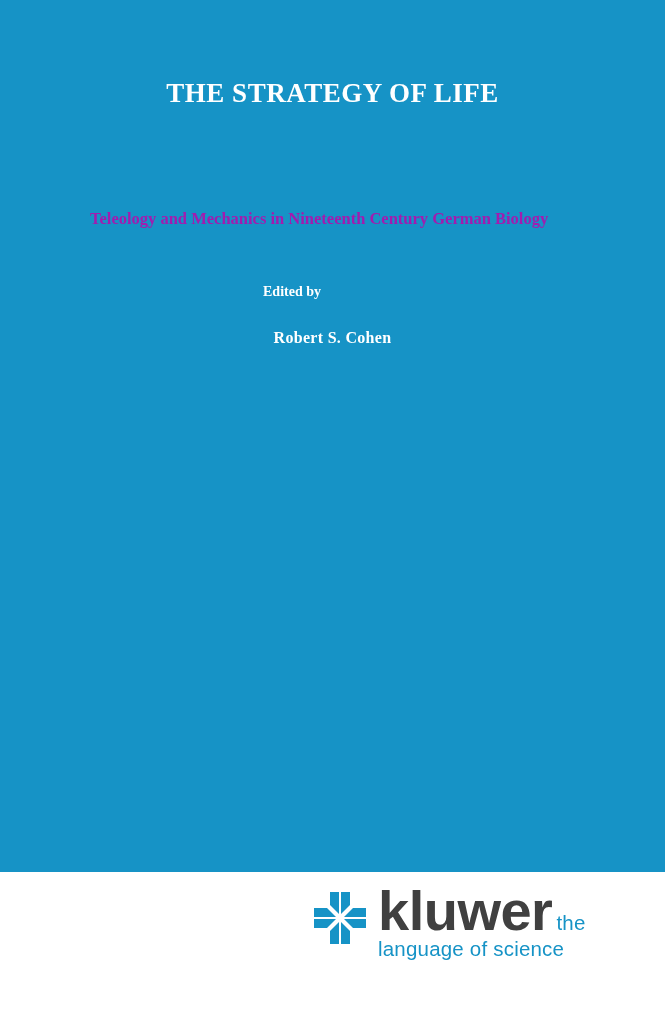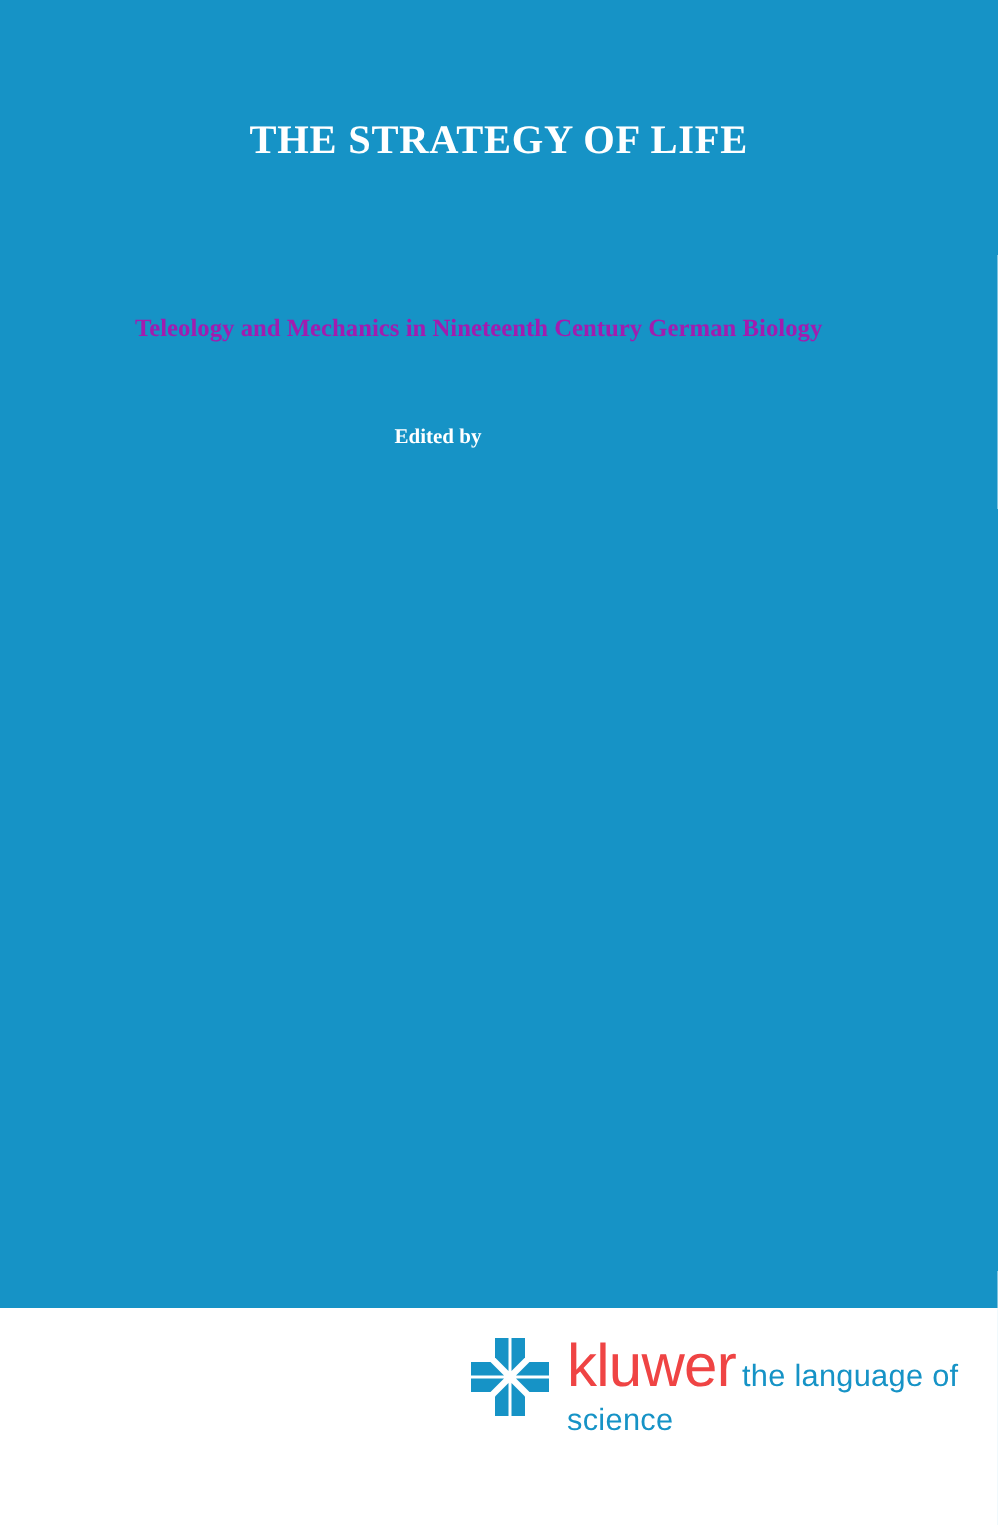--- a/index.html
+++ b/index.html
@@ -99,24 +99,24 @@
     width: 56px;
     height: 56px;
     margin-top: 2px;
     margin-right: 10px;
     flex: none;
   }
   .pub-text {
     display: block;
   }
   .pub-name {
-    color: #ef4444;
+    color: #404040;
     font-family: "Liberation Sans", sans-serif;
-    font-size: 40px;
-    font-weight: normal;
+    font-size: 56px;
+    font-weight: bold;
     letter-spacing: -0.5px;
     line-height: 46px;
   }
   .pub-tag {
     color: #1693c6;
     font-family: "Liberation Sans", sans-serif;
     font-size: 20.5px;
     letter-spacing: 0.2px;
     line-height: 26px;
     margin-top: 2px;
@@ -129,20 +129,21 @@
 
   <div class="cover-top"></div>
   <div class="cover-bottom"></div>
 
   <div class="title">THE STRATEGY OF LIFE</div>
 
   <div class="subtitle">Teleology and Mechanics in Nineteenth Century German Biology</div>
 
   <div class="edited-by">Edited by</div>
 
+  <div class="editor-name">Robert S. Cohen</div>
 
   <div class="publisher">
     <div class="pub-inner">
       <span class="pub-logo">
         <svg width="56" height="56" viewBox="0 0 56 56" xmlns="http://www.w3.org/2000/svg">
           <g fill="#1693c6">
             <polygon points="27,2 27,24 18,15 18,2"></polygon>
             <polygon points="29,2 38,2 38,15 29,24"></polygon>
             <polygon points="2,27 24,27 15,18 2,18"></polygon>
             <polygon points="2,29 2,38 15,38 24,29"></polygon>

